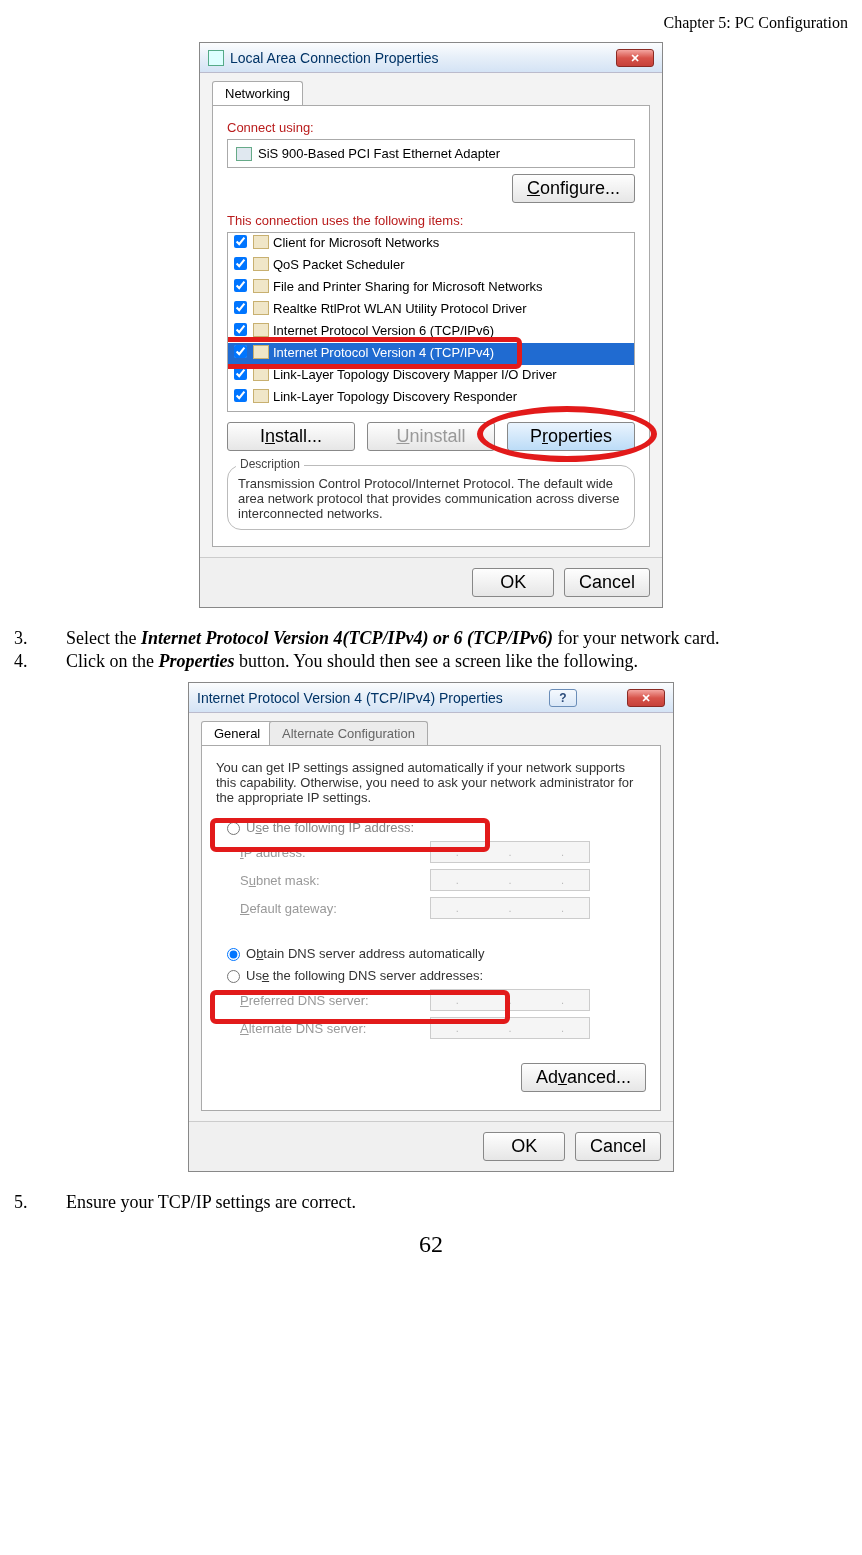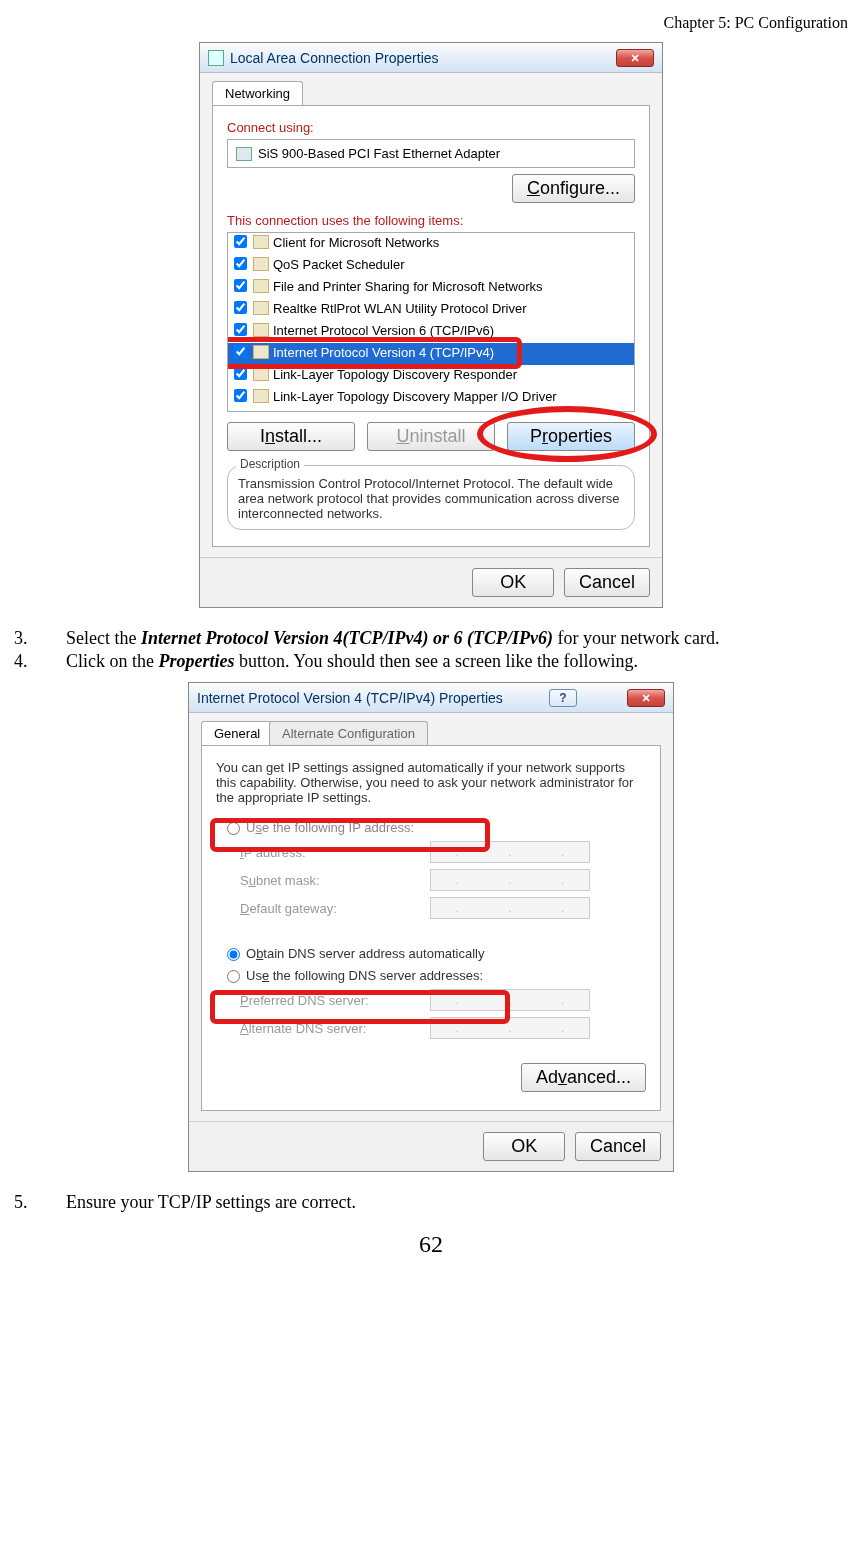--- a/index.html
+++ b/index.html
@@ -216,26 +216,26 @@
               <span>Internet Protocol Version 6 (TCP/IPv6)</span>
             </div>
           <div class="item-row selected">
               <input type="checkbox" checked="" style="">
               <span class="proto-icon"></span>
               <span>Internet Protocol Version 4 (TCP/IPv4)</span>
             </div>
           <div class="item-row">
               <input type="checkbox" checked="" style="">
               <span class="proto-icon"></span>
+              <span>Link-Layer Topology Discovery Mapper I/O Driver</span>
+            </div>
+          <div class="item-row">
+              <input type="checkbox" checked="" style="">
+              <span class="proto-icon"></span>
               <span>Link-Layer Topology Discovery Responder</span>
-            </div>
-          <div class="item-row">
-              <input type="checkbox" checked="" style="">
-              <span class="proto-icon"></span>
-              <span>Link-Layer Topology Discovery Mapper I/O Driver</span>
             </div>
           <div class="red-highlight" style="left:-6px; top:104px; width:300px; height:32px;"></div>
         </div>
 
         <div class="btn-row-3">
           <button class="btn">I<span class="ul">n</span>stall...</button>
           <button class="btn disabled"><span class="ul">U</span>ninstall</button>
           <button class="btn" style="background:linear-gradient(#eaf4fe,#bcdcf7)">P<span class="ul">r</span>operties</button>
           <div class="red-ellipse" style="right:-22px; top:-16px; width:180px; height:56px;"></div>
         </div>

